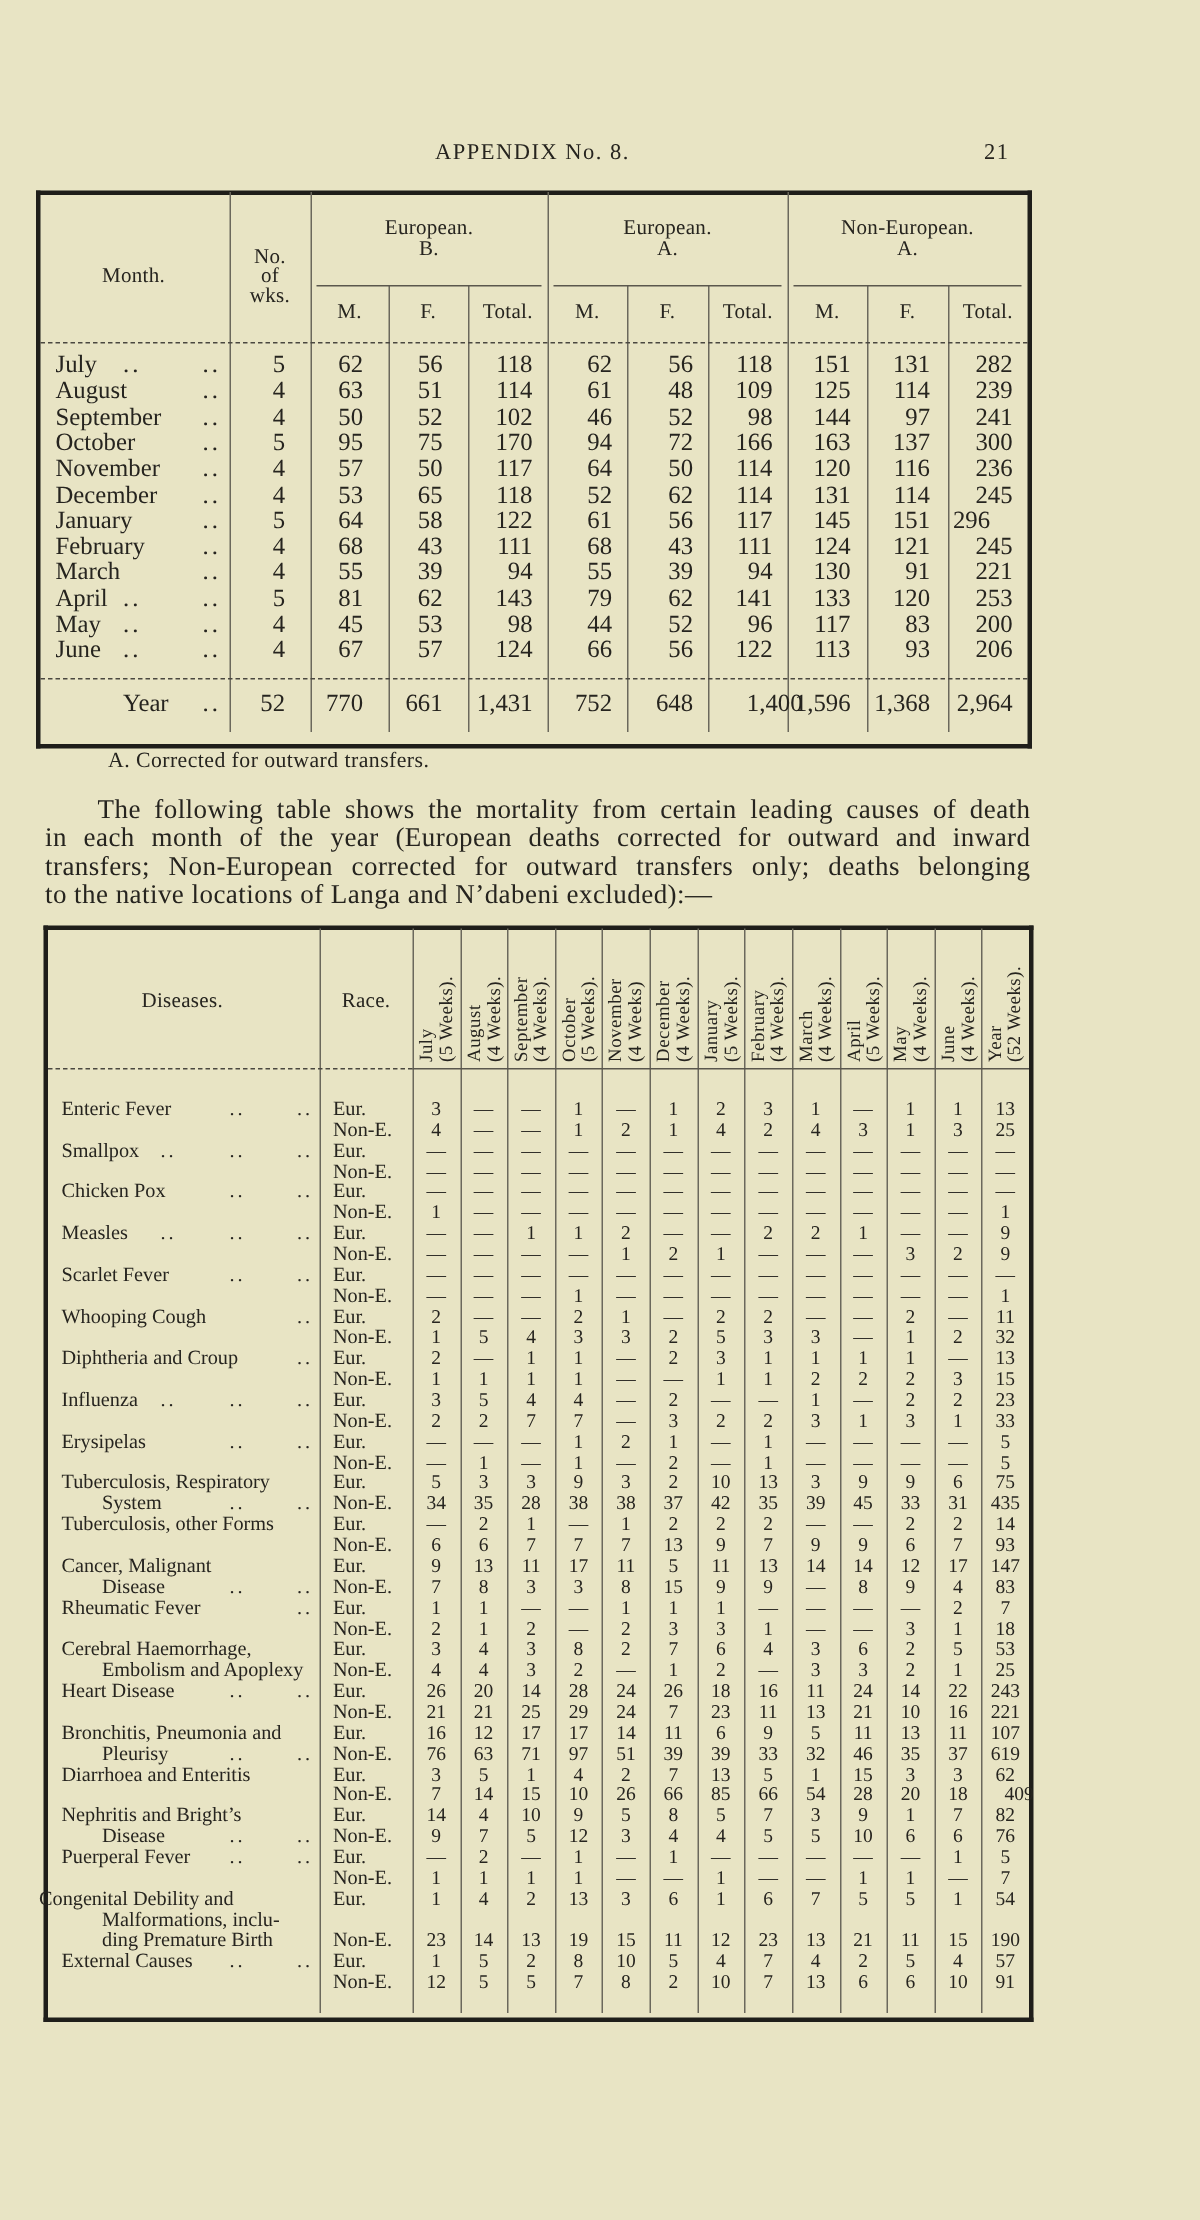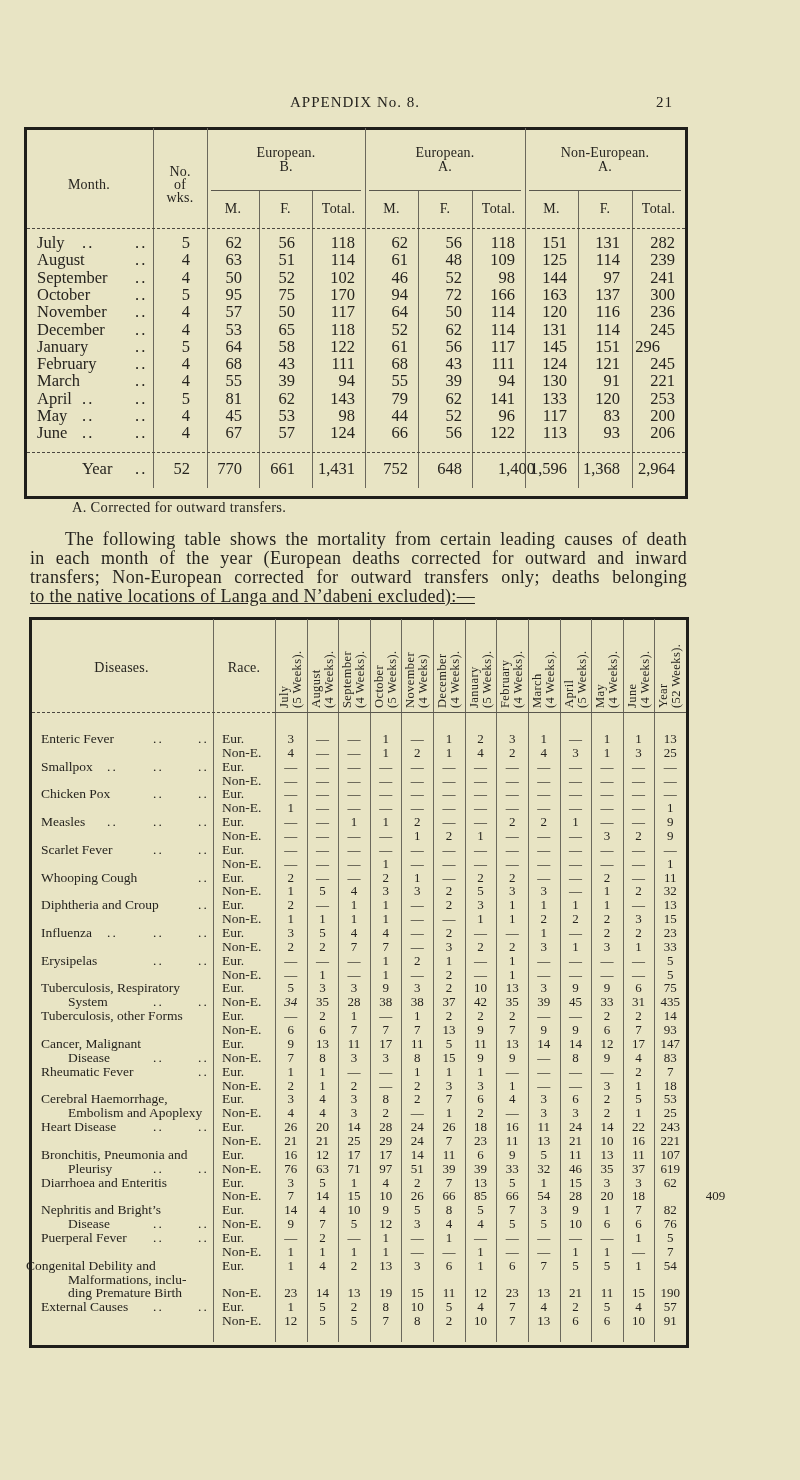--- a/index.html
+++ b/index.html
@@ -30,21 +30,21 @@
 <div id="page">
   <div class="t title ctr" style="left:255px;top:93px;width:200px;">APPENDIX No. 8.</div>
   <div class="t title" style="left:656px;top:93px;">21</div>
 
   <div class="t foot" style="left:72px;top:498px;">A. Corrected for outward transfers.</div>
 
   <div class="layer">
     <div class="pline" style="left:65px;top:530px;width:622px;">The following table shows the mortality from certain leading causes of death</div>
     <div class="pline" style="left:30px;top:549px;width:657px;">in each month of the year (European deaths corrected for outward and inward</div>
     <div class="pline" style="left:30px;top:568px;width:657px;">transfers; Non-European corrected for outward transfers only; deaths belonging</div>
-    <div class="pline last" style="left:30px;top:587px;width:657px;text-decoration:underline;">to the native locations of Langa and N’dabeni excluded):—</div>
+    <div class="pline last" style="left:30px;top:587px;width:657px;">to the native locations of Langa and N’dabeni excluded):—</div>
   </div>
 <div class="layer">
       <div class="thick" style="left: 24px; top: 127px; width: 664px; height: 3px;"></div>
       <div class="thick" style="left: 24px; top: 496px; width: 664px; height: 3px;"></div>
       <div class="thick" style="left: 24px; top: 127px; width: 3px; height: 372px;"></div>
       <div class="thick" style="left: 685px; top: 127px; width: 3px; height: 372px;"></div>
       <div class="vrule" style="left: 153px; top: 128px; height: 360px;"></div>
       <div class="vrule" style="left: 207px; top: 128px; height: 360px;"></div>
       <div class="vrule" style="left: 365px; top: 128px; height: 360px;"></div>
       <div class="vrule" style="left: 525px; top: 128px; height: 360px;"></div>
@@ -690,21 +690,21 @@
           <div class="t v13 ctr" style="left: 464.72px; width: 31.62px; top: 981.48px;">10</div>
           <div class="t v13 ctr" style="left: 496.34px; width: 31.62px; top: 981.48px;">13</div>
           <div class="t v13 ctr" style="left: 527.96px; width: 31.62px; top: 981.48px;">3</div>
           <div class="t v13 ctr" style="left: 559.58px; width: 31.62px; top: 981.48px;">9</div>
           <div class="t v13 ctr" style="left: 591.2px; width: 31.62px; top: 981.48px;">9</div>
           <div class="t v13 ctr" style="left: 622.82px; width: 31.62px; top: 981.48px;">6</div>
           <div class="t v13 ctr" style="left: 654.44px; width: 31.62px; top: 981.48px;">75</div>
         </div>
         <div class="layer">
           <div class="t lab" style="left: 222px; top: 995.34px;">Non-E.</div>
-          <div class="t v13 ctr" style="left: 275px; width: 31.62px; top: 995.34px; font-style: italic;">34</div>
+          <div class="t v13 ctr" style="left: 275px; width: 31.62px; top: 995.34px;">34</div>
           <div class="t v13 ctr" style="left: 306.62px; width: 31.62px; top: 995.34px;">35</div>
           <div class="t v13 ctr" style="left: 338.24px; width: 31.62px; top: 995.34px;">28</div>
           <div class="t v13 ctr" style="left: 369.86px; width: 31.62px; top: 995.34px;">38</div>
           <div class="t v13 ctr" style="left: 401.48px; width: 31.62px; top: 995.34px;">38</div>
           <div class="t v13 ctr" style="left: 433.1px; width: 31.62px; top: 995.34px;">37</div>
           <div class="t v13 ctr" style="left: 464.72px; width: 31.62px; top: 995.34px;">42</div>
           <div class="t v13 ctr" style="left: 496.34px; width: 31.62px; top: 995.34px;">35</div>
           <div class="t v13 ctr" style="left: 527.96px; width: 31.62px; top: 995.34px;">39</div>
           <div class="t v13 ctr" style="left: 559.58px; width: 31.62px; top: 995.34px;">45</div>
           <div class="t v13 ctr" style="left: 591.2px; width: 31.62px; top: 995.34px;">33</div>
@@ -957,21 +957,21 @@
           <div class="t v13 ctr" style="left: 338.24px; width: 31.62px; top: 1189.38px;">15</div>
           <div class="t v13 ctr" style="left: 369.86px; width: 31.62px; top: 1189.38px;">10</div>
           <div class="t v13 ctr" style="left: 401.48px; width: 31.62px; top: 1189.38px;">26</div>
           <div class="t v13 ctr" style="left: 433.1px; width: 31.62px; top: 1189.38px;">66</div>
           <div class="t v13 ctr" style="left: 464.72px; width: 31.62px; top: 1189.38px;">85</div>
           <div class="t v13 ctr" style="left: 496.34px; width: 31.62px; top: 1189.38px;">66</div>
           <div class="t v13 ctr" style="left: 527.96px; width: 31.62px; top: 1189.38px;">54</div>
           <div class="t v13 ctr" style="left: 559.58px; width: 31.62px; top: 1189.38px;">28</div>
           <div class="t v13 ctr" style="left: 591.2px; width: 31.62px; top: 1189.38px;">20</div>
           <div class="t v13 ctr" style="left: 622.82px; width: 31.62px; top: 1189.38px;">18</div>
-          <div class="t v13 ctr" style="left: 654.44px; width: 50px; top: 1189.38px; padding-left: 36px;">409</div>
+          <div class="t v13 ctr" style="left: 654.44px; width: 50px; top: 1189.38px;">409</div>
         </div>
       </div>
       <div class="layer">
         <div class="t lab" style="left: 41px; top: 1203.24px;">Nephritis and Bright’s</div>
         <div class="t lab" style="left: 68px; top: 1217.1px;">Disease</div>
         <div class="t lab lead" style="left: 153px; top: 1217.1px;">..</div>
         <div class="t lab lead" style="left: 198px; top: 1217.1px;">..</div>
         <div class="layer">
           <div class="t lab" style="left: 222px; top: 1203.24px;">Eur.</div>
           <div class="t v13 ctr" style="left: 275px; width: 31.62px; top: 1203.24px;">14</div>

